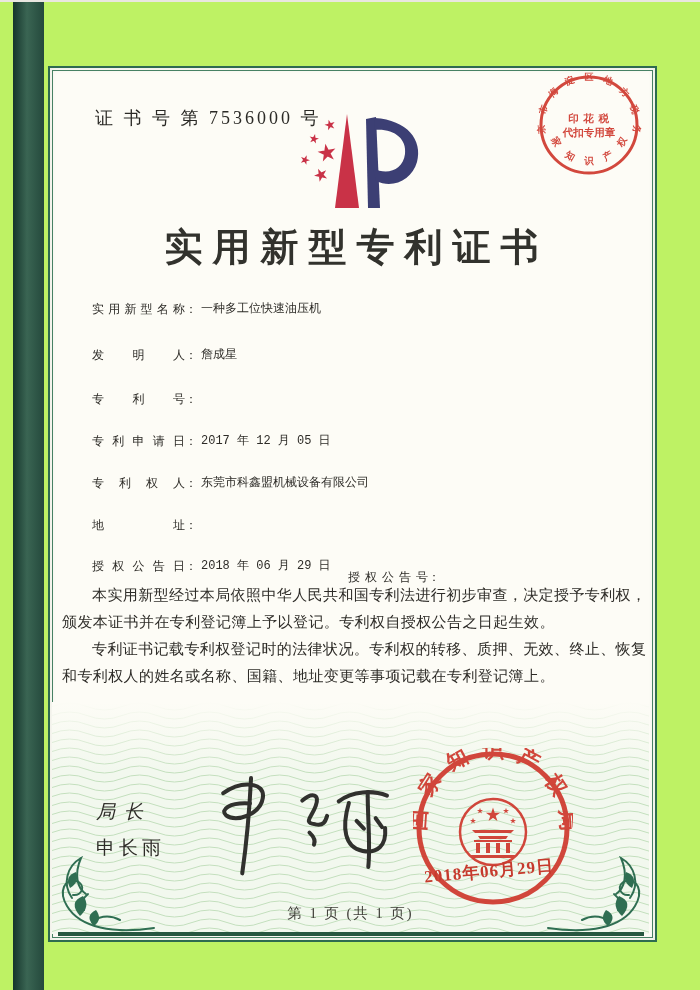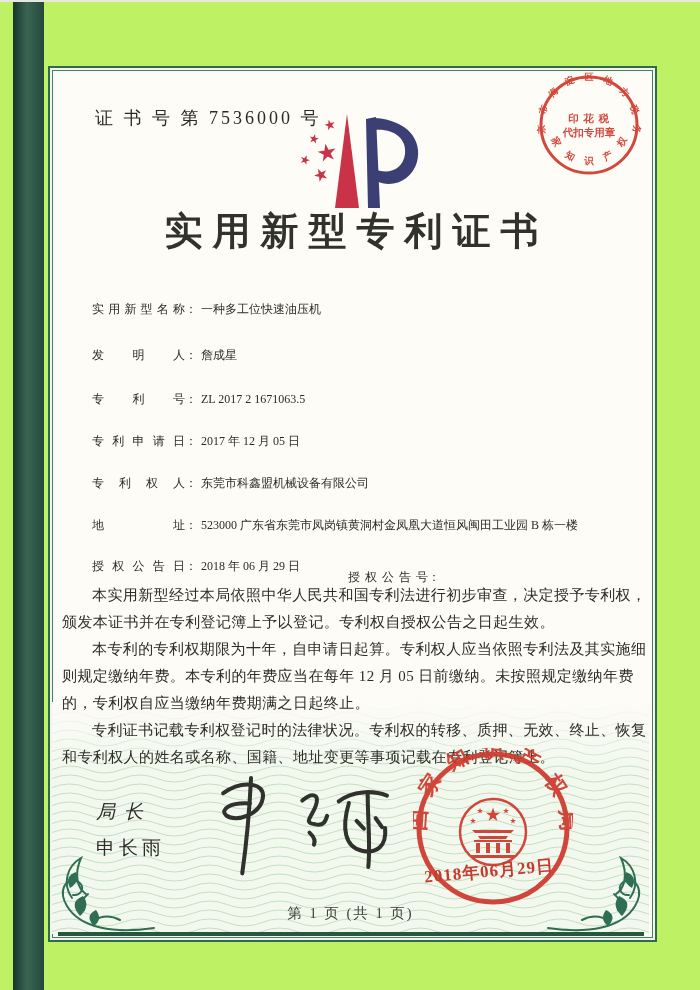--- a/index.html
+++ b/index.html
@@ -26,28 +26,28 @@
   .wave-fade{position:absolute;left:0;top:0;width:100%;height:70px;
     background:linear-gradient(#fdfcf6,rgba(253,252,246,0));}
   .bottom-line{position:absolute;left:58px;top:930px;width:586px;height:4px;background:#26573f;}
   .ornament{position:absolute;width:112px;height:102px;}
   .ornament.left{left:50px;top:834px;}
   .ornament.right{left:540px;top:834px;transform:scaleX(-1);}
 
   .cert-no{position:absolute;left:95px;top:104px;font-size:18px;letter-spacing:3px;color:#2b2a26;}
   .logo{position:absolute;left:283px;top:110px;}
   .title{
-    position:absolute;left:50px;top:204px;width:603px;margin:0;
+    position:absolute;left:50px;top:220px;width:603px;margin:0;
     text-align:center;font-size:38px;font-weight:600;letter-spacing:10px;text-indent:10px;
     color:#32322d;
   }
   .row{position:absolute;left:92px;display:flex;align-items:flex-start;font-size:12px;line-height:26px;}
   .row .lbl{display:inline-block;width:93px;text-align:justify;text-align-last:justify;white-space:nowrap;}
   .row .sep{display:inline-block;width:14px;}
-  .row .val{margin-left:2px;}
+  .row .val{margin-left:2px;font-family:Liberation Mono, monospace;}
   .row .val.wrap{width:462px;}
   .row.right-col{left:348px;}
   .row.right-col .lbl{width:80px;}
 
   .body-text{position:absolute;left:62px;top:580px;width:585px;}
   .body-text p{margin:0;text-indent:2em;font-size:15px;line-height:27px;letter-spacing:.4px;color:#2e2c28;}
 
   .signer-title{position:absolute;left:96px;top:797px;font-size:19px;letter-spacing:9px;font-style:italic;}
   .signer-name{position:absolute;left:96px;top:833px;font-size:19px;letter-spacing:4px;}
   .signature{position:absolute;left:190px;top:764px;transform:rotate(-2deg);}
@@ -139,50 +139,47 @@
       <span class="val">一种多工位快速油压机</span>
   </div>
   <div class="row" style="top:340px">
     <span class="lbl">发明人</span>
       <span class="sep">：</span>
       <span class="val">詹成星</span>
   </div>
   <div class="row" style="top:384px">
     <span class="lbl">专利号</span>
       <span class="sep">：</span>
-      <span class="val">ZL 2017 2 1671063.5</span>
   </div>
   <div class="row" style="top:426px">
     <span class="lbl">专利申请日</span>
       <span class="sep">：</span>
       <span class="val">2017 年 12 月 05 日</span>
   </div>
   <div class="row" style="top:468px">
     <span class="lbl">专利权人</span>
       <span class="sep">：</span>
       <span class="val">东莞市科鑫盟机械设备有限公司</span>
   </div>
   <div class="row" style="top:510px">
     <span class="lbl">地址</span>
       <span class="sep">：</span>
-      <span class="val wrap">523000 广东省东莞市凤岗镇黄洞村金凤凰大道恒风闽田工业园 B 栋一楼</span>
   </div>
   <div class="row" style="top:551px">
     <span class="lbl">授权公告日</span>
       <span class="sep">：</span>
       <span class="val">2018 年 06 月 29 日</span>
   </div>
   <div class="row right-col" style="top:562px">
     <span class="lbl">授权公告号</span>
       <span class="sep">：</span>
   </div>
 
   <div class="body-text">
     <p>本实用新型经过本局依照中华人民共和国专利法进行初步审查，决定授予专利权，颁发本证书并在专利登记簿上予以登记。专利权自授权公告之日起生效。</p>
-    <p>本专利的专利权期限为十年，自申请日起算。专利权人应当依照专利法及其实施细则规定缴纳年费。本专利的年费应当在每年 12 月 05 日前缴纳。未按照规定缴纳年费的，专利权自应当缴纳年费期满之日起终止。</p>
     <p>专利证书记载专利权登记时的法律状况。专利权的转移、质押、无效、终止、恢复和专利权人的姓名或名称、国籍、地址变更等事项记载在专利登记簿上。</p>
   </div>
 
   <div class="signer-title">局长</div>
   <div class="signer-name">申长雨</div>
 
   <svg class="signature" width="212" height="112" viewBox="0 0 210 110">
     <g stroke="#1c1b19" stroke-width="4" fill="none" stroke-linecap="round" stroke-linejoin="round" opacity="0.9">
       <path d="M62,10 C60,34 55,76 50,104"></path>
       <path d="M34,24 C52,12 76,14 73,30 C70,46 46,54 36,46 C30,40 40,33 60,35"></path>

